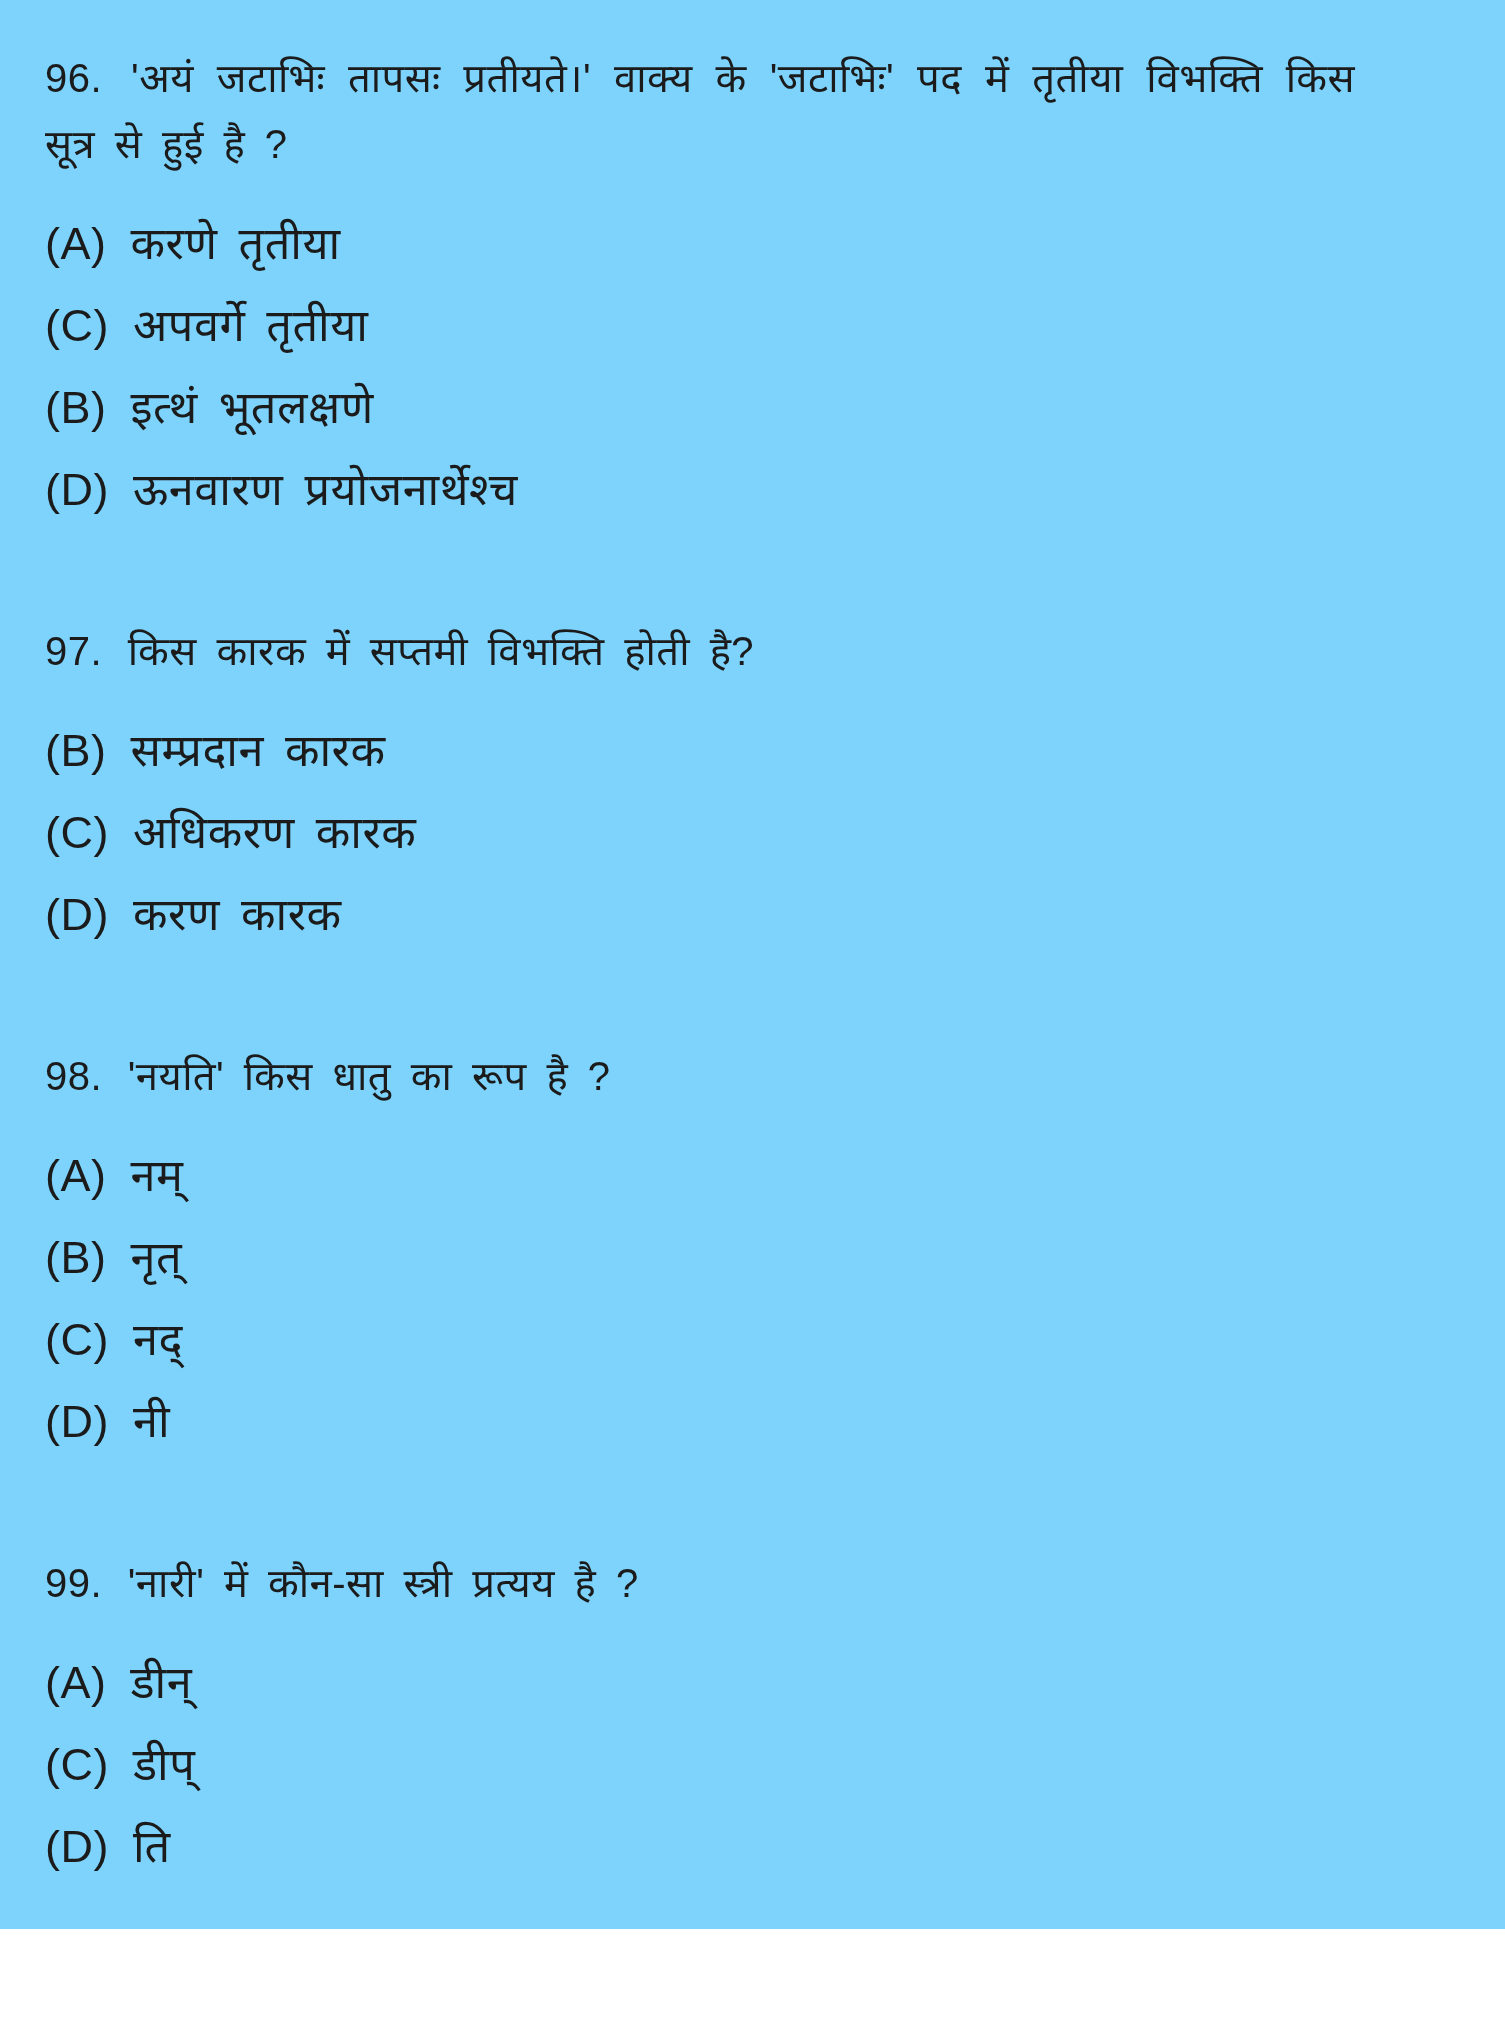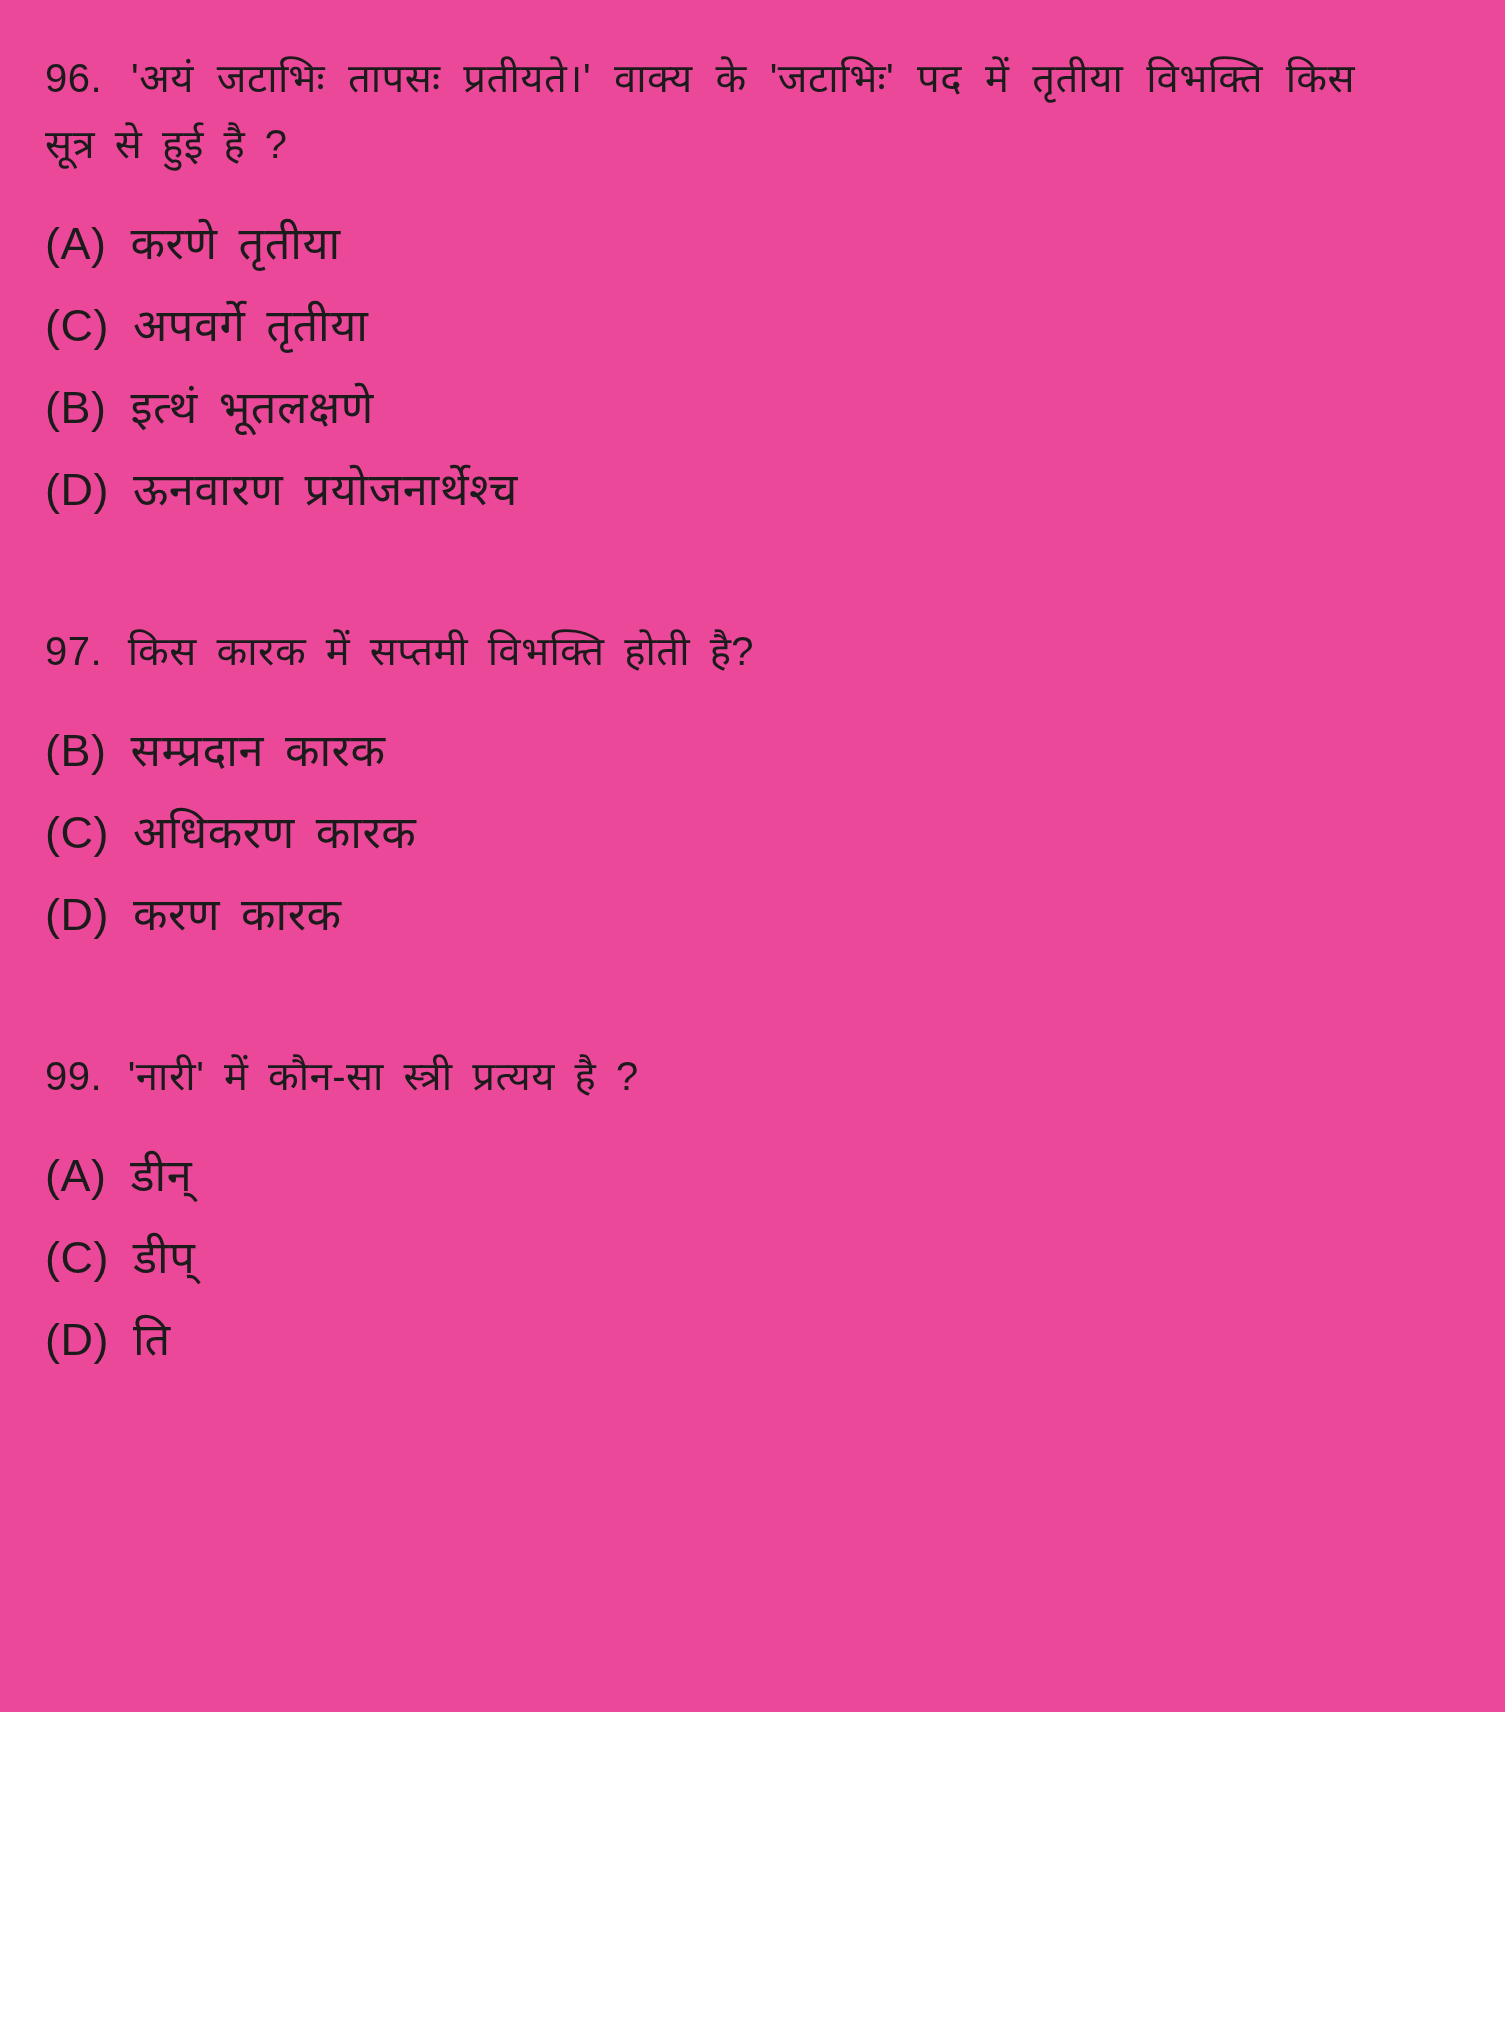--- a/index.html
+++ b/index.html
@@ -10,23 +10,23 @@
   body {
     width: 1505px;
     height: 2034px;
     overflow: hidden;
     font-family: "Liberation Sans", sans-serif;
     color: #1b1b1b;
   }
   .page {
     box-sizing: border-box;
     width: 1505px;
-    height: 1712px;
+    height: 1929px;
     padding: 45px 150px 0 45px;
-    background: #ec4899;
+    background: #7dd3fc;
   }
   .question {
     margin: 0 0 95px 0;
   }
   .question:last-child {
     margin-bottom: 0;
   }
   .qtext {
     margin: 0 0 34px 0;
     font-size: 40px;
@@ -68,20 +68,27 @@
     <p class="option"><span class="olabel">(D)</span><span class="otext">ऊनवारण प्रयोजनार्थेश्च</span></p>
   </div>
 
   <div class="question">
     <p class="qtext"><span class="qnum">97.</span> <span>किस कारक में सप्तमी विभक्ति होती है?</span></p>
     <p class="option"><span class="olabel">(B)</span><span class="otext">सम्प्रदान कारक</span></p>
     <p class="option"><span class="olabel">(C)</span><span class="otext">अधिकरण कारक</span></p>
     <p class="option"><span class="olabel">(D)</span><span class="otext">करण कारक</span></p>
   </div>
 
+  <div class="question">
+    <p class="qtext"><span class="qnum">98.</span> <span>'नयति' किस धातु का रूप है ?</span></p>
+    <p class="option"><span class="olabel">(A)</span><span class="otext">नम्</span></p>
+    <p class="option"><span class="olabel">(B)</span><span class="otext">नृत्</span></p>
+    <p class="option"><span class="olabel">(C)</span><span class="otext">नद्</span></p>
+    <p class="option"><span class="olabel">(D)</span><span class="otext">नी</span></p>
+  </div>
 
   <div class="question">
     <p class="qtext"><span class="qnum">99.</span> <span>'नारी' में कौन-सा स्त्री प्रत्यय है ?</span></p>
     <p class="option"><span class="olabel">(A)</span><span class="otext">डीन्</span></p>
     <p class="option"><span class="olabel">(C)</span><span class="otext">डीप्</span></p>
     <p class="option"><span class="olabel">(D)</span><span class="otext">ति</span></p>
   </div>
 
 </div>
 

